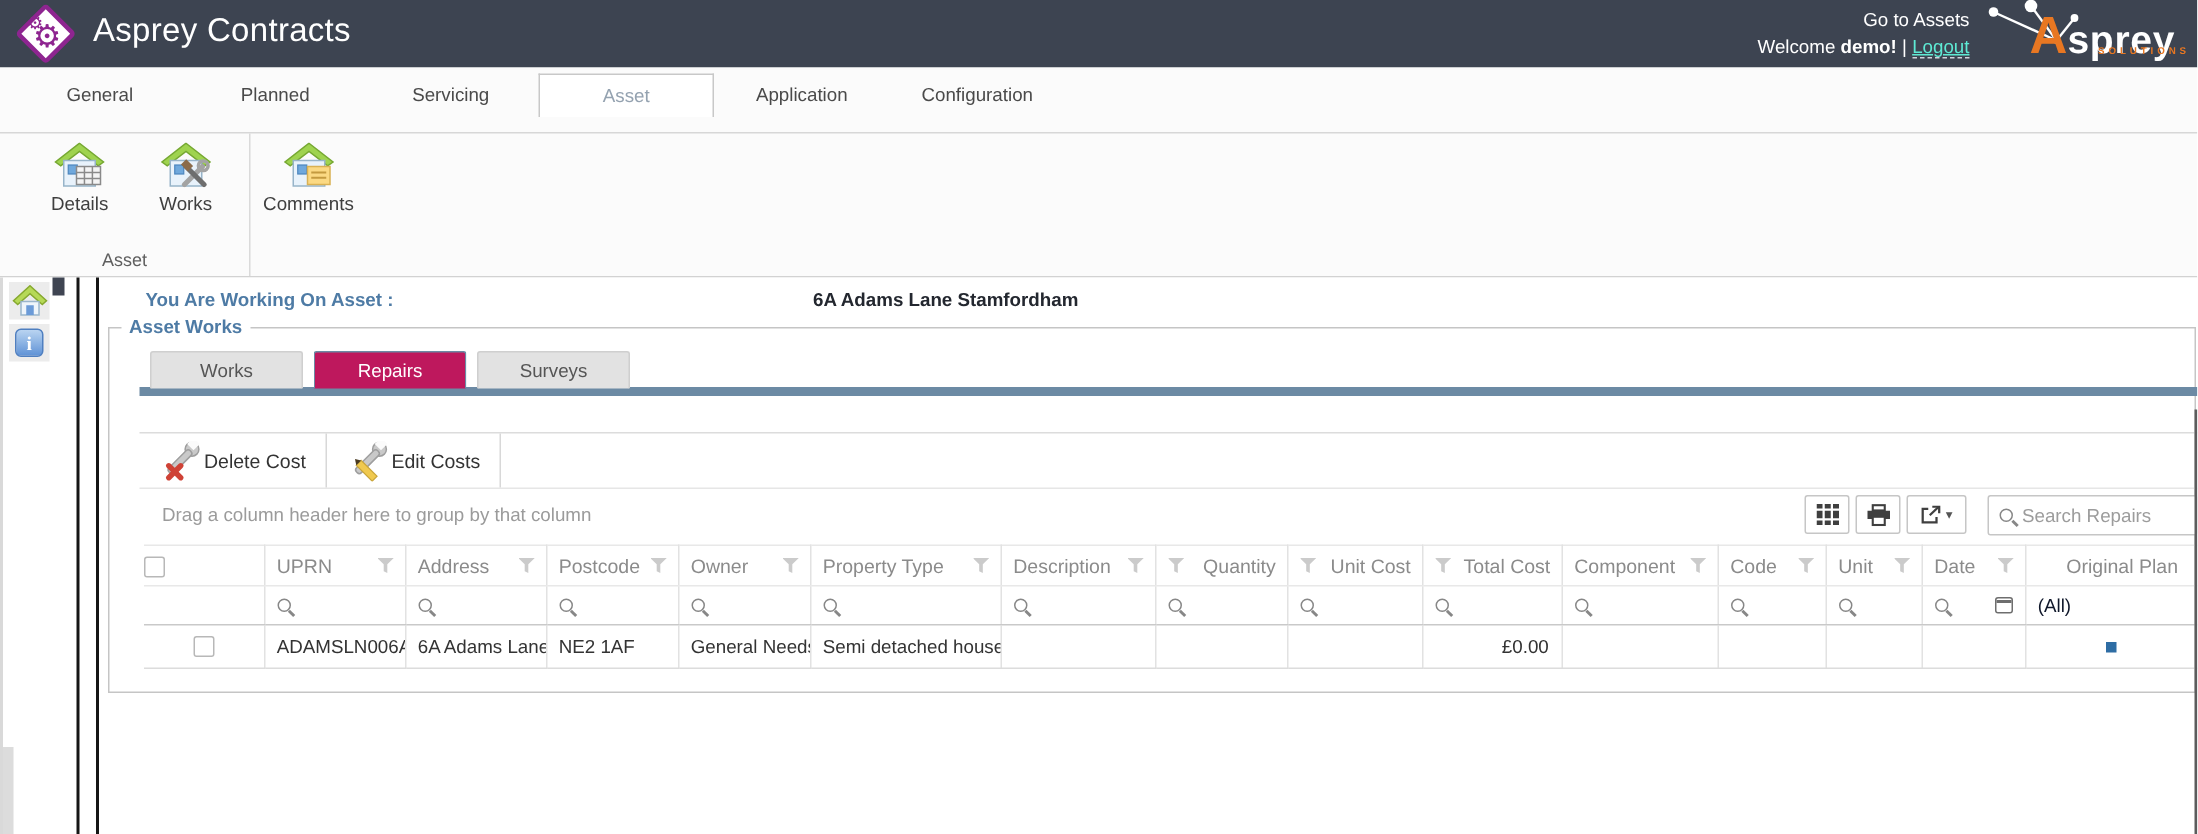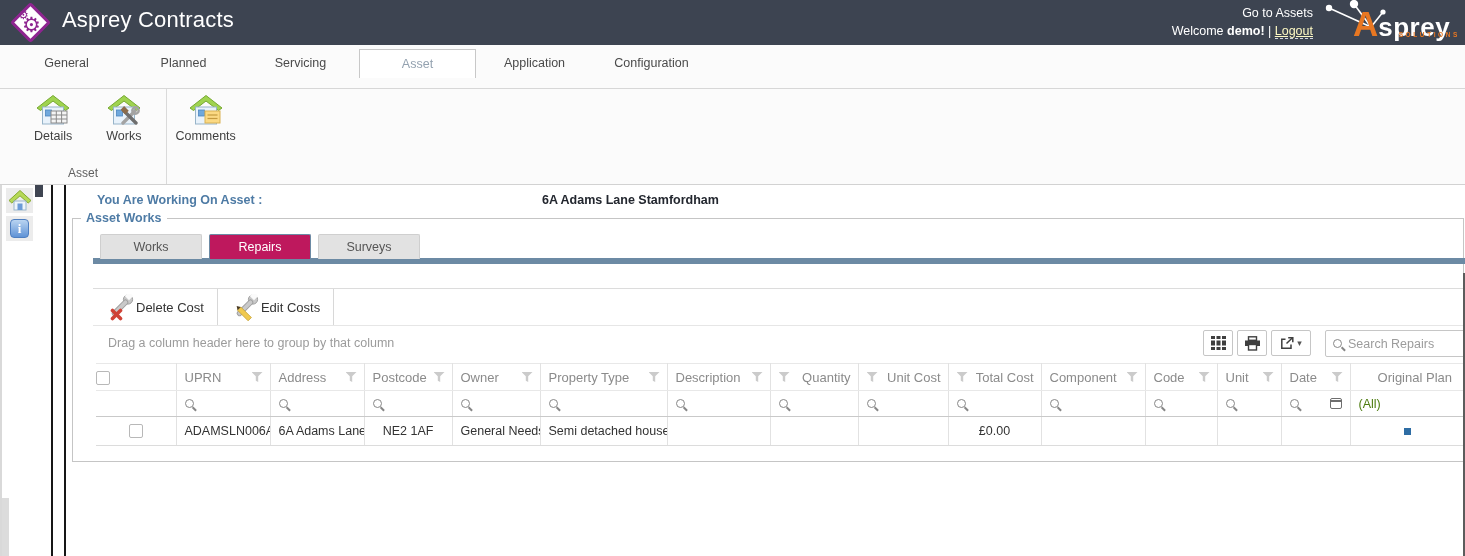--- a/index.html
+++ b/index.html
@@ -10,21 +10,21 @@
   .topbar { position:absolute; top:0; left:0; width:100%; height:45px; background:#3d4451; color:#fff; }
   .diamond-wrap { position:absolute; left:9px; top:1px; width:44px; height:44px; }
   .diamond { position:absolute; left:7px; top:7px; width:29px; height:29px; background:#fff; border:3px solid #8e2590; border-radius:3px; transform:rotate(45deg); }
   .gear { position:absolute; color:#8e2590; line-height:1; }
   .gear-big { font-size:21px; left:13px; top:13px; }
   .gear-small { font-size:12px; left:9px; top:8px; }
   .app-title { position:absolute; left:62px; top:7px; font-size:22px; color:#fff; letter-spacing:0.2px; }
   .top-links { position:absolute; right:152px; top:4px; text-align:right; font-size:12.5px; line-height:18px; color:#fff; }
   .go-assets { display:block; color:#fff; text-decoration:none; }
   .welcome-line b { font-weight:bold; }
-  .logout { color:#fef9c3; text-decoration:underline; border-bottom:1px dashed #cfd4dc; cursor:pointer; }
+  .logout { color:#5eead4; text-decoration:underline; border-bottom:1px dashed #cfd4dc; cursor:pointer; }
   .brand { position:absolute; right:4px; top:0; width:142px; height:38px; }
   .brand-net { position:absolute; left:0; top:0; }
   .brand-text { position:absolute; left:34px; top:4px; white-space:nowrap; }
   .ba { color:#e87722; font-size:35px; font-weight:bold; }
   .bs { color:#fff; font-size:26px; font-weight:bold; letter-spacing:0.5px; }
   .brand-sub { position:absolute; right:1px; bottom:0px; font-size:6.5px; letter-spacing:2.6px; color:#e87722; font-weight:bold; }
 
   
   .ribbon { position:absolute; top:45px; left:0; width:100%; height:140px; background:#fbfbfb; border-bottom:1px solid #d2d2d2; }
   .rtabs { position:absolute; top:4px; left:8px; display:flex; z-index:2;justify-content:flex-end; }
@@ -76,32 +76,32 @@
   
   table.grid { position:absolute; left:23px; top:144px; width:1369px; border-collapse:collapse; table-layout:fixed; }
   .grid th, .grid td { overflow:hidden; white-space:nowrap; border-right:1px solid #e2e2e2; }
   .grid th:last-child, .grid td:last-child { border-right:0; }
   .grid tr.ghead th { height:27px; border-top:1px solid #e8e8e8; border-bottom:1px solid #e8e8e8; font-weight:normal; font-size:13px; color:#8b8b8b; text-align:left; }
   .gh-inner { display:flex; align-items:center; justify-content:space-between; padding:0 7px 0 8px; }
   th.num .gh-inner { flex-direction:row-reverse; }
   th.noflt .gh-inner { justify-content:flex-end; padding-right:13px; }
   .grid tr.gfilter td { height:26px; border-bottom:1px solid #c9c9c9; }
   .gf-inner { display:flex; align-items:center; justify-content:space-between; padding:0 8px; }
-  .grid tr.gdata td { height:29px; border-bottom:1px solid #dcdcdc; font-size:12.5px; color:#333; padding:0 8px;text-align:center; }
+  .grid tr.gdata td { height:29px; border-bottom:1px solid #dcdcdc; font-size:12.5px; color:#333; padding:0 8px; }
   .grid td.ctr, .grid th.ctr { text-align:center; padding:0; }
   .grid td.rgt { text-align:right; }
 
   .funnel { display:inline-block; width:11px; height:10px; background:#cbcbcb; clip-path:polygon(0 0,100% 0,61% 42%,61% 100%,39% 88%,39% 42%); flex:none; }
   .mag { position:relative; display:inline-block; width:9px; height:9px; border:1.5px solid #878787; border-radius:50%; flex:none; }
   .mag::after { content:""; position:absolute; width:5px; height:1.6px; background:#878787; transform:rotate(45deg); right:-4.5px; bottom:-2.5px; }
   .cal { display:inline-block; width:12px; height:11px; border:1.5px solid #6e6e6e; border-radius:2px; position:relative; flex:none; }
   .cal::after { content:""; position:absolute; left:0; top:1.2px; width:100%; height:1.5px; background:#6e6e6e; }
   .cbx { display:inline-block; width:14px; height:14px; background:#fff; border:1px solid #b8b8b8; border-radius:2px; vertical-align:middle; cursor:pointer; }
   .blue-dot { display:inline-block; width:7px; height:7px; background:#2e6da4; }
-  .all-label { font-size:12.5px; color:#4d7c0f; }
+  .all-label { font-size:12.5px; color:#0f172a; }
 </style>
 </head>
 <body>
 
 <div class="app">
 
   <div class="topbar">
     <div class="diamond-wrap">
       <div class="diamond"></div>
       <span class="gear gear-big">⚙</span>

